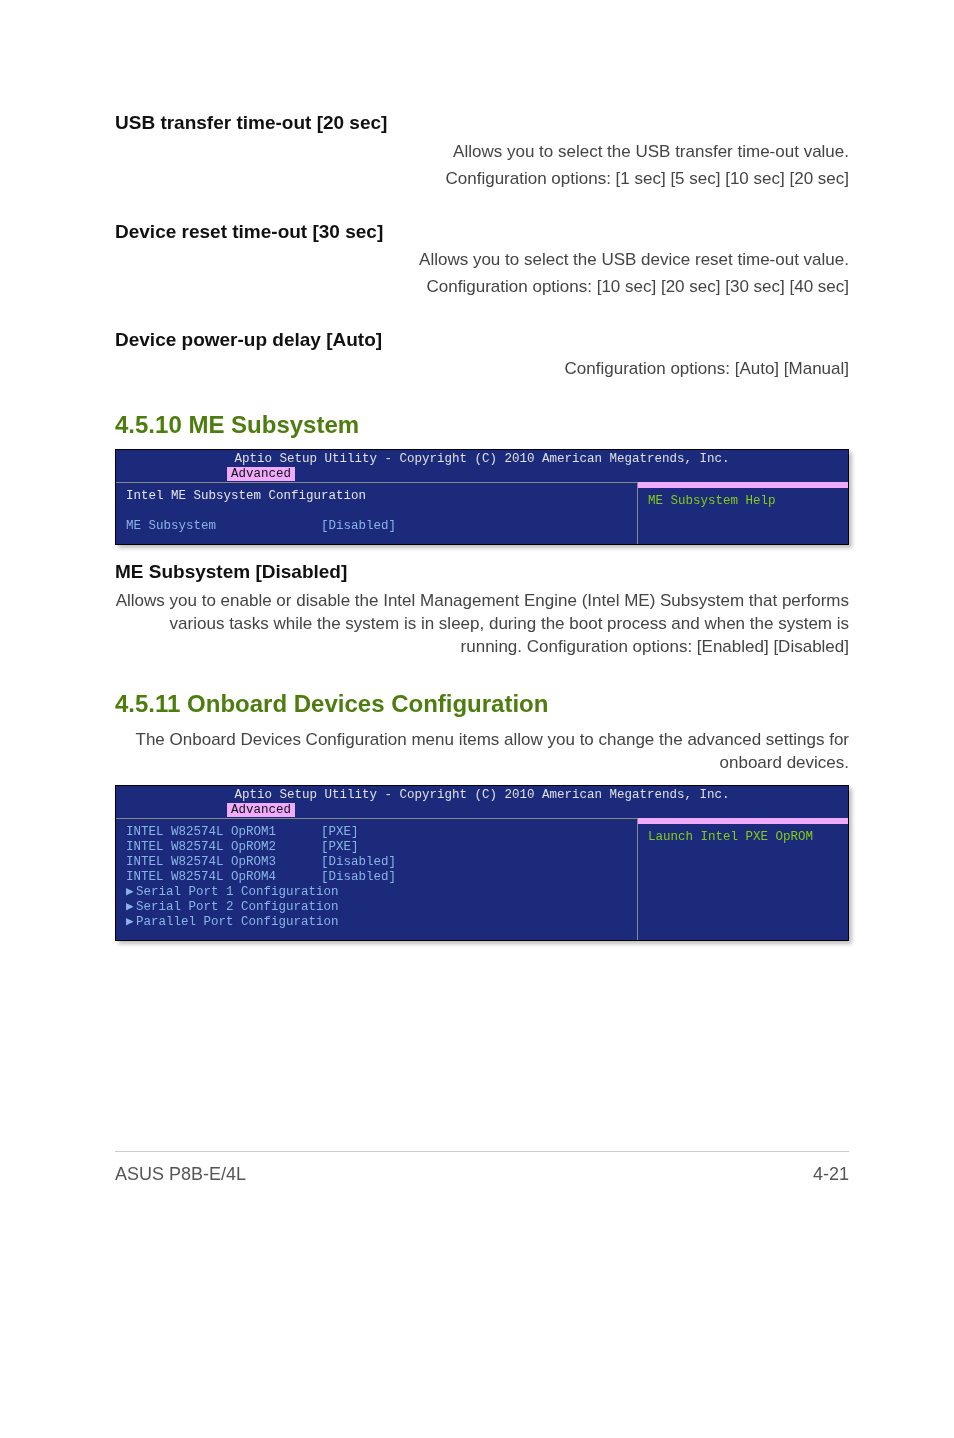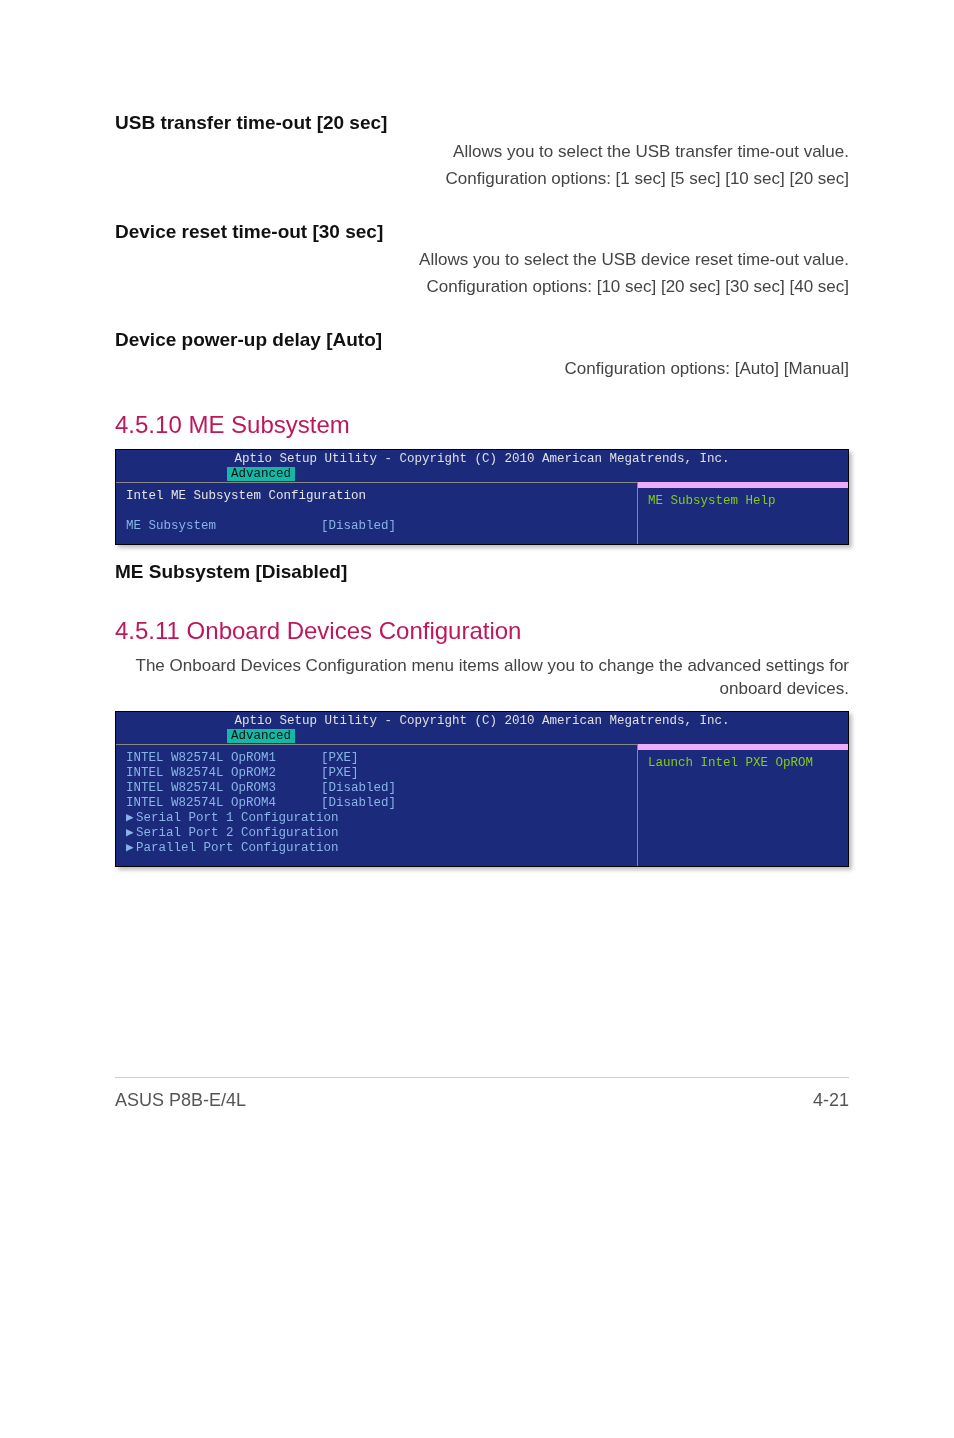--- a/index.html
+++ b/index.html
@@ -17,22 +17,22 @@
     font-size: 19px;
     font-weight: bold;
     color: #111;
     margin-bottom: 5px;
   }
   p { margin-bottom: 4px; color: #444; text-align: right; }
   p:last-child { margin-bottom: 0; }
   .section { margin-bottom: 28px; }
   h2.numbered {
     font-size: 24px;
-    font-weight: normal;
-    color: #be185d;
+    font-weight: bold;
+    color: #4d7c0f;
     margin-bottom: 8px;
   }
   .bios-box {
     border: 1px solid #000;
     background: #1b2a7a;
     color: #bcbccf;
     font-family: "Courier New", monospace;
     font-size: 12.5px;
     line-height: 1.2;
     margin: 8px 0 14px 0;
@@ -42,21 +42,21 @@
     padding: 2px 6px 0 6px;
     color: #e0e0e0;
     white-space: pre;
     text-align: center;
   }
   .bios-tab-row {
     white-space: pre;
     padding: 0 6px;
   }
   .bios-tab-active {
-    background: #14b8a6;
+    background: #f0abfc;
     color: #111;
     padding: 0 4px;
   }
   .bios-body {
     display: flex;
   }
   .bios-left {
     flex: 1;
     border-top: 1px solid #888;
     border-right: 1px solid #888;
@@ -115,20 +115,21 @@
   <div class="bios-body">
     <div class="bios-left"><span class="white">Intel ME Subsystem Configuration</span>
 
 <span>ME Subsystem              [Disabled]</span></div>
     <div class="bios-right">ME Subsystem Help</div>
   </div>
 </div>
 
 <div class="section">
   <h3>ME Subsystem [Disabled]</h3>
+  <p>Allows you to enable or disable the Intel Management Engine (Intel ME) Subsystem that performs various tasks while the system is in sleep, during the boot process and when the system is running. Configuration options: [Enabled] [Disabled]</p>
 </div>
 
 <h2 class="numbered" style="margin-top:30px;">4.5.11    Onboard Devices Configuration</h2>
 <p style="margin-bottom:10px;">The Onboard Devices Configuration menu items allow you to change the advanced settings for onboard devices.</p>
 
 <div class="bios-box">
   <div class="bios-header">Aptio Setup Utility - Copyright (C) 2010 American Megatrends, Inc.</div>
   <div class="bios-tab-row">              <span class="bios-tab-active">Advanced</span></div>
   <div class="bios-body">
     <div class="bios-left"><span>INTEL W82574L OpROM1      [PXE]</span>

